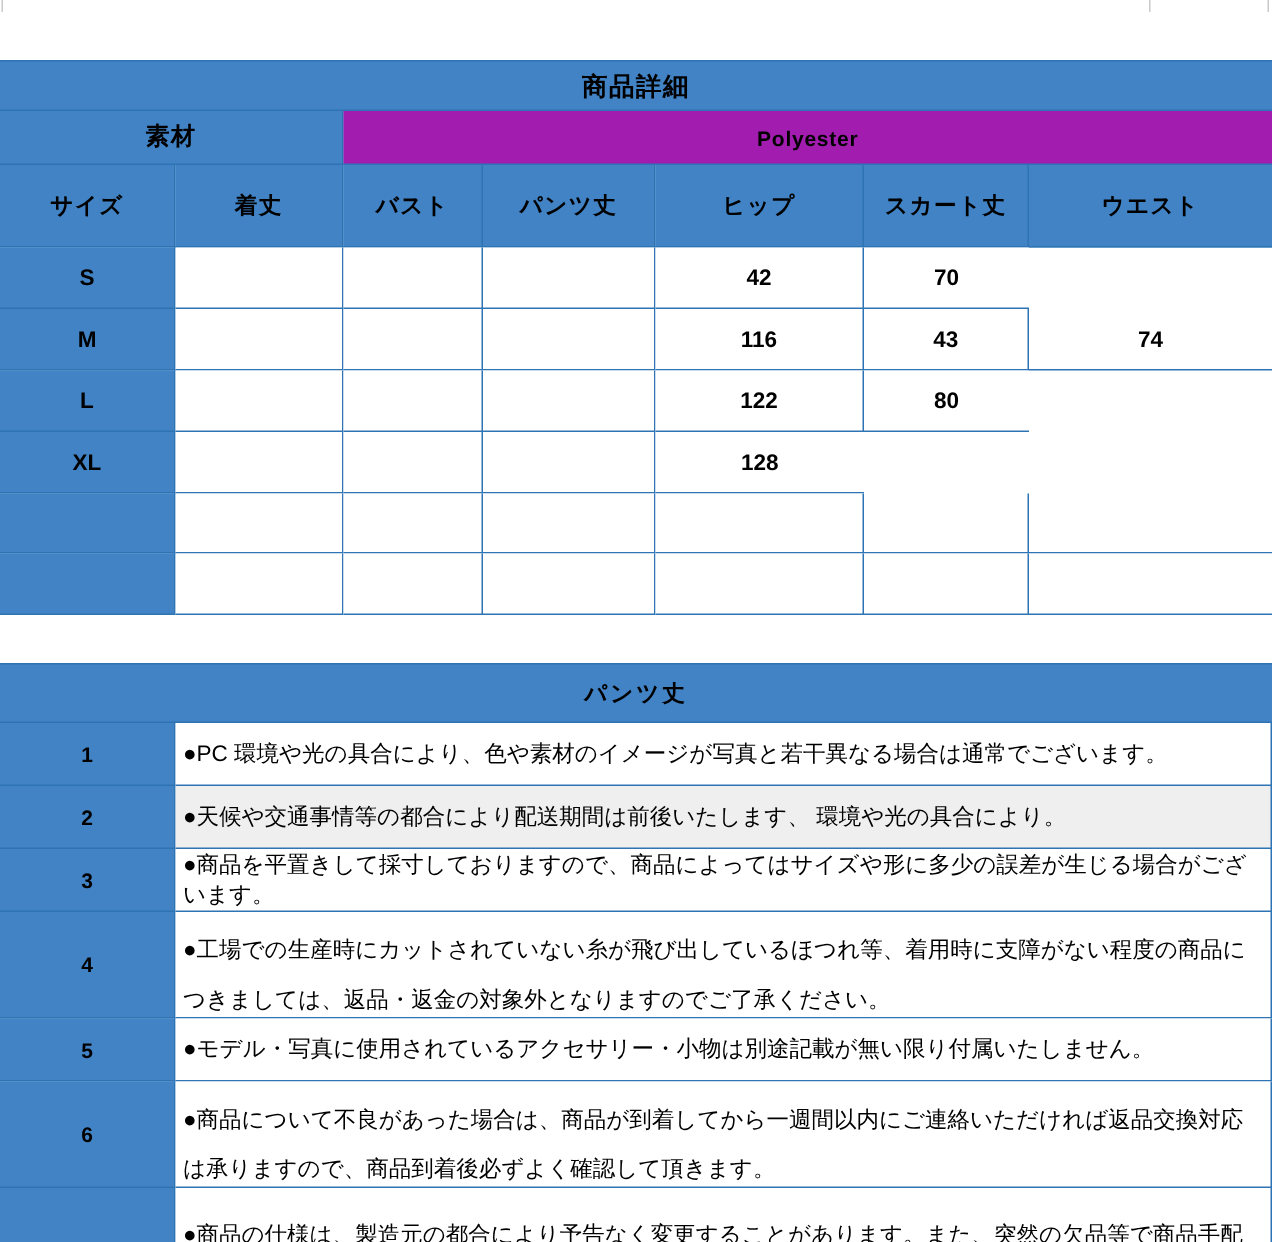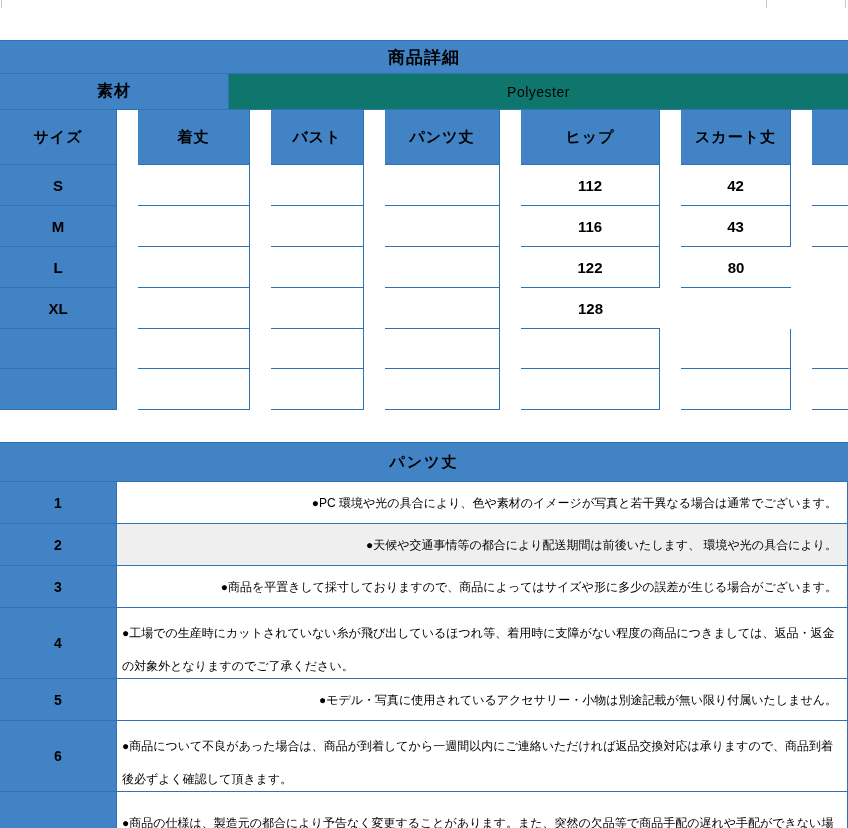--- a/index.html
+++ b/index.html
@@ -21,45 +21,45 @@
   .banner{background:var(--blue);display:flex;align-items:center;justify-content:center;
           font-weight:bold;border-top:1px solid var(--border);border-bottom:1px solid var(--border);margin-top:32px;}
   .row-title{height:34px;font-size:17px;letter-spacing:1px;}
   .row-chartlabel{height:40px;font-size:15px;letter-spacing:2px;}
 
   
   .row-material{height:36px;display:flex;}
   .mat-label{width:229px;background:var(--blue);display:flex;align-items:center;justify-content:center;
              font-weight:bold;font-size:16px;letter-spacing:1px;border-right:1px solid var(--border);
              border-bottom:1px solid var(--border);}
-  .mat-value{flex:1;background:#0f766e;display:flex;align-items:center;justify-content:center;
-             font-weight:normal;font-size:14px;letter-spacing:.5px;border-bottom:1px solid var(--border);}
-
-  
-  .size-row{display:grid;grid-template-columns:117px 112px 93px 115px 139px 110px 162px;gap:21px;}
+  .mat-value{flex:1;background:#a21caf;display:flex;align-items:center;justify-content:center;
+             font-weight:bold;font-size:14px;letter-spacing:.5px;border-bottom:1px solid var(--border);}
+
+  
+  .size-row{display:grid;grid-template-columns:117px 112px 93px 115px 139px 110px 162px;}
   .size-row > div{border-right:1px solid var(--border);border-bottom:1px solid var(--border);
                   display:flex;align-items:center;justify-content:center;}
   .size-row > div:last-child{border-right:none;}
   .hdr{height:55px;}
   .hdr > div{background:var(--blue);font-weight:bold;font-size:15px;letter-spacing:1px;}
   .dat{height:41px;}
   .dat > div{background:#fff;font-weight:bold;font-size:15px;}
   .dat > div.szcell{background:var(--blue);}
   .emp1{height:40px;} .emp2{height:41px;}
   .emp1 > div,.emp2 > div{background:#fff;}
   .emp1 > div.szcell,.emp2 > div.szcell{background:var(--blue);}
 
   
   .note-row{display:flex;}
   .note-num{width:117px;background:var(--blue);display:flex;align-items:center;justify-content:center;
             font-weight:bold;font-size:14px;border-right:1px solid var(--border);
             border-bottom:1px solid var(--border);}
-  .note-text{flex:1;background:#fff;font-size:12px;line-height:20px;
+  .note-text{flex:1;background:#fff;font-size:15px;line-height:20px;
              padding:0 10px 0 5px;display:flex;align-items:center;
-             border-bottom:1px solid var(--border);border-right:1px solid var(--border);justify-content:flex-end;}
+             border-bottom:1px solid var(--border);border-right:1px solid var(--border);}
   .n1,.n2,.n3,.n5{height:42px;}
   .n4,.n6{height:71px;}
   .n7{height:90px;}
   .n2 .note-text{background:var(--gray);}
   .n4 .note-text,.n6 .note-text{align-items:flex-start;padding-top:9px;line-height:33px;}
   .n7 .note-text{align-items:flex-start;padding-top:13px;line-height:37px;}
 </style>
 </head>
 <body>
 
@@ -86,21 +86,20 @@
     <div>ヒップ</div>
     <div>スカート丈</div>
     <div>ウエスト</div>
   </div>
 
   <div class="size-row dat">
     <div class="szcell">S</div>
     <div></div>
     <div></div>
     <div></div>
-    <div>112</div>
     <div>42</div>
     <div>70</div>
   </div>
 
   <div class="size-row dat">
     <div class="szcell">M</div>
     <div></div>
     <div></div>
     <div></div>
     <div>116</div>

